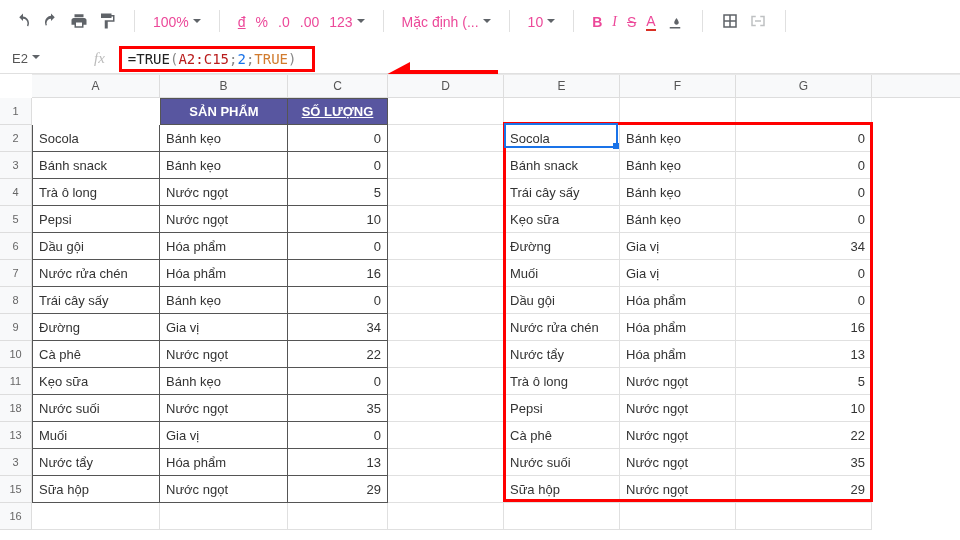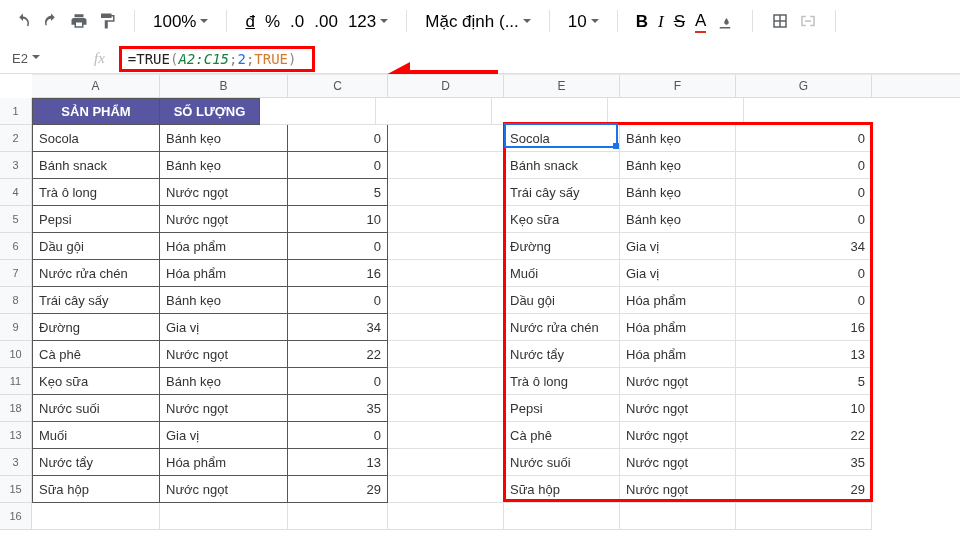--- a/index.html
+++ b/index.html
@@ -18,21 +18,21 @@
   .toolbar {
     display: flex;
     align-items: center;
     height: 44px;
     padding: 0 14px;
     gap: 14px;
     color: #5f6368;
   }
   .toolbar .grp { display: flex; align-items: center; gap: 10px; }
   .toolbar .sep::after { content: ""; border-left: 1px solid #e0e0e0; height: 22px; margin: 0 4px; display: inline-block;}
-  .toolbar .lbl { color: #000000; font-size: 17px; }
+  .toolbar .lbl { color: #ec4899; font-size: 14px; }
   .toolbar svg { width: 18px; height: 18px; fill: #5f6368; }
   .toolbar .drop { display:flex; align-items:center; gap:4px; cursor:pointer;}
   .toolbar .chev::after{content:""; display:inline-block; border:4px solid transparent; border-top-color:#5f6368; margin-top:3px;}
 
   .fx-row {
     display:flex; align-items:center; height:30px;
     padding: 0 8px; gap:8px; border-bottom:1px solid #e0e0e0;
   }
   .namebox { width:72px; display:flex; align-items:center; gap:4px; color:#555; padding-left:4px;}
   .namebox .chev::after{content:""; display:inline-block; border:4px solid transparent; border-top-color:#5f6368; margin-top:2px;}
@@ -40,21 +40,21 @@
   .formula-wrap {
     border: 3px solid #ff0000;
     padding: 2px 6px;
     font-family: 'Consolas','Menlo',monospace;
     font-size:14px;
     display:flex; align-items:center;
     min-width: 196px;
     height: 26px;
   }
   .tk-func{color:#222;}
-  .tk-range{color:#15803d;font-style:italic;}
+  .tk-range{color:#b91c1c;}
   .tk-num{color:#1a73e8;}
   .tk-bool{color:#d17b2e;}
   .tk-sep{color:#888;}
 
   .arrow {
     position:absolute;
     left: 380px; top: 58px;
     width: 120px; height: 40px;
     pointer-events:none;
   }
@@ -74,21 +74,21 @@
     height:22px; line-height:22px;
   }
   .body { display:flex; }
   .row-headers { width:32px; }
   .row-headers div{
     height:27px; line-height:27px; text-align:center;
     font-size:11px; color:#666; background:#f8f9fa;
     border-right:1px solid #ddd; border-bottom:1px solid #ddd;
   }
   .cells { position:relative; }
-  .row { display:flex; height:27px;}
+  .row { display:flex; height:27px;justify-content:flex-end;}
   .cell {
     border-right:1px solid #e0e0e0;
     border-bottom:1px solid #e0e0e0;
     padding:0 6px;
     display:flex; align-items:center;
     font-size:13px;
     overflow:hidden; white-space:nowrap;
   }
   .cell.num { justify-content:flex-end; }
   .hdr {
@@ -231,21 +231,21 @@
       <div>13</div>
       <div>3</div>
       <div>15</div>
       <div>16</div>
     </div>
 
     <div class="cells" id="cells">
 
     <div class="row">
           <div class="cell wA hdr" style="border-width: 1px; border-style: solid; border-color: rgb(85, 85, 85);">SẢN PHẨM</div>
-          <div class="cell wC hdr" style="border-right: 1px solid rgb(85, 85, 85); border-bottom: 1px solid rgb(85, 85, 85); border-top: 1px solid rgb(85, 85, 85);">SỐ LƯỢNG</div>
+          <div class="cell wC hdr" style="border-right: 1px solid rgb(85, 85, 85); border-bottom: 1px solid rgb(85, 85, 85); border-top: 1px solid rgb(85, 85, 85); text-decoration: underline;">SỐ LƯỢNG</div>
           <div class="cell wD"></div>
           <div class="cell wE"></div>
           <div class="cell wF"></div>
           <div class="cell wG"></div>
         </div>
         <div class="row">
           <div class="cell wA" style="border-right: 1px solid rgb(85, 85, 85); border-bottom: 1px solid rgb(85, 85, 85); border-left: 1px solid rgb(85, 85, 85);">Socola</div>
           <div class="cell wB" style="border-right: 1px solid rgb(85, 85, 85); border-bottom: 1px solid rgb(85, 85, 85);">Bánh kẹo</div>
           <div class="cell wC num" style="border-right: 1px solid rgb(85, 85, 85); border-bottom: 1px solid rgb(85, 85, 85);">0</div>
           <div class="cell wD"></div>

